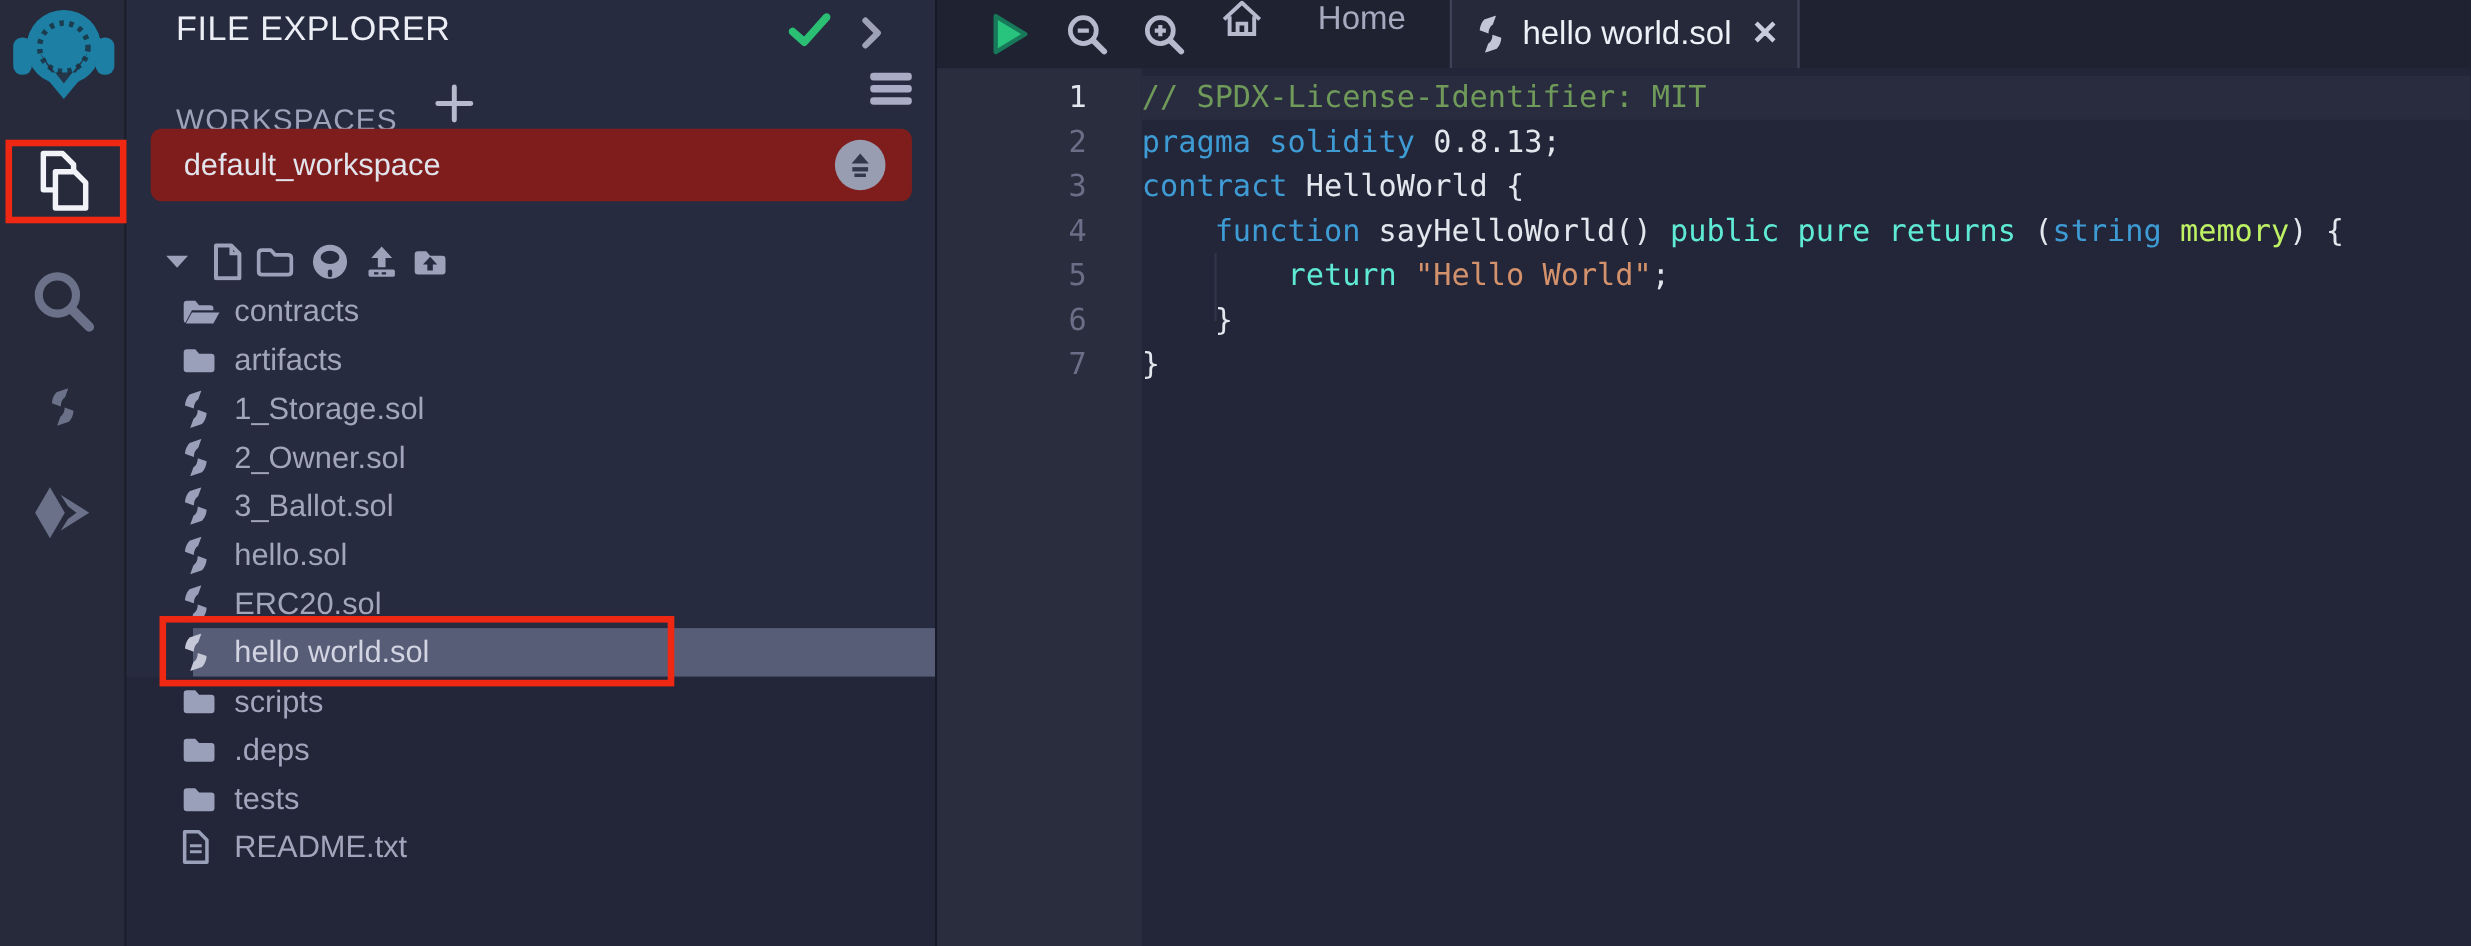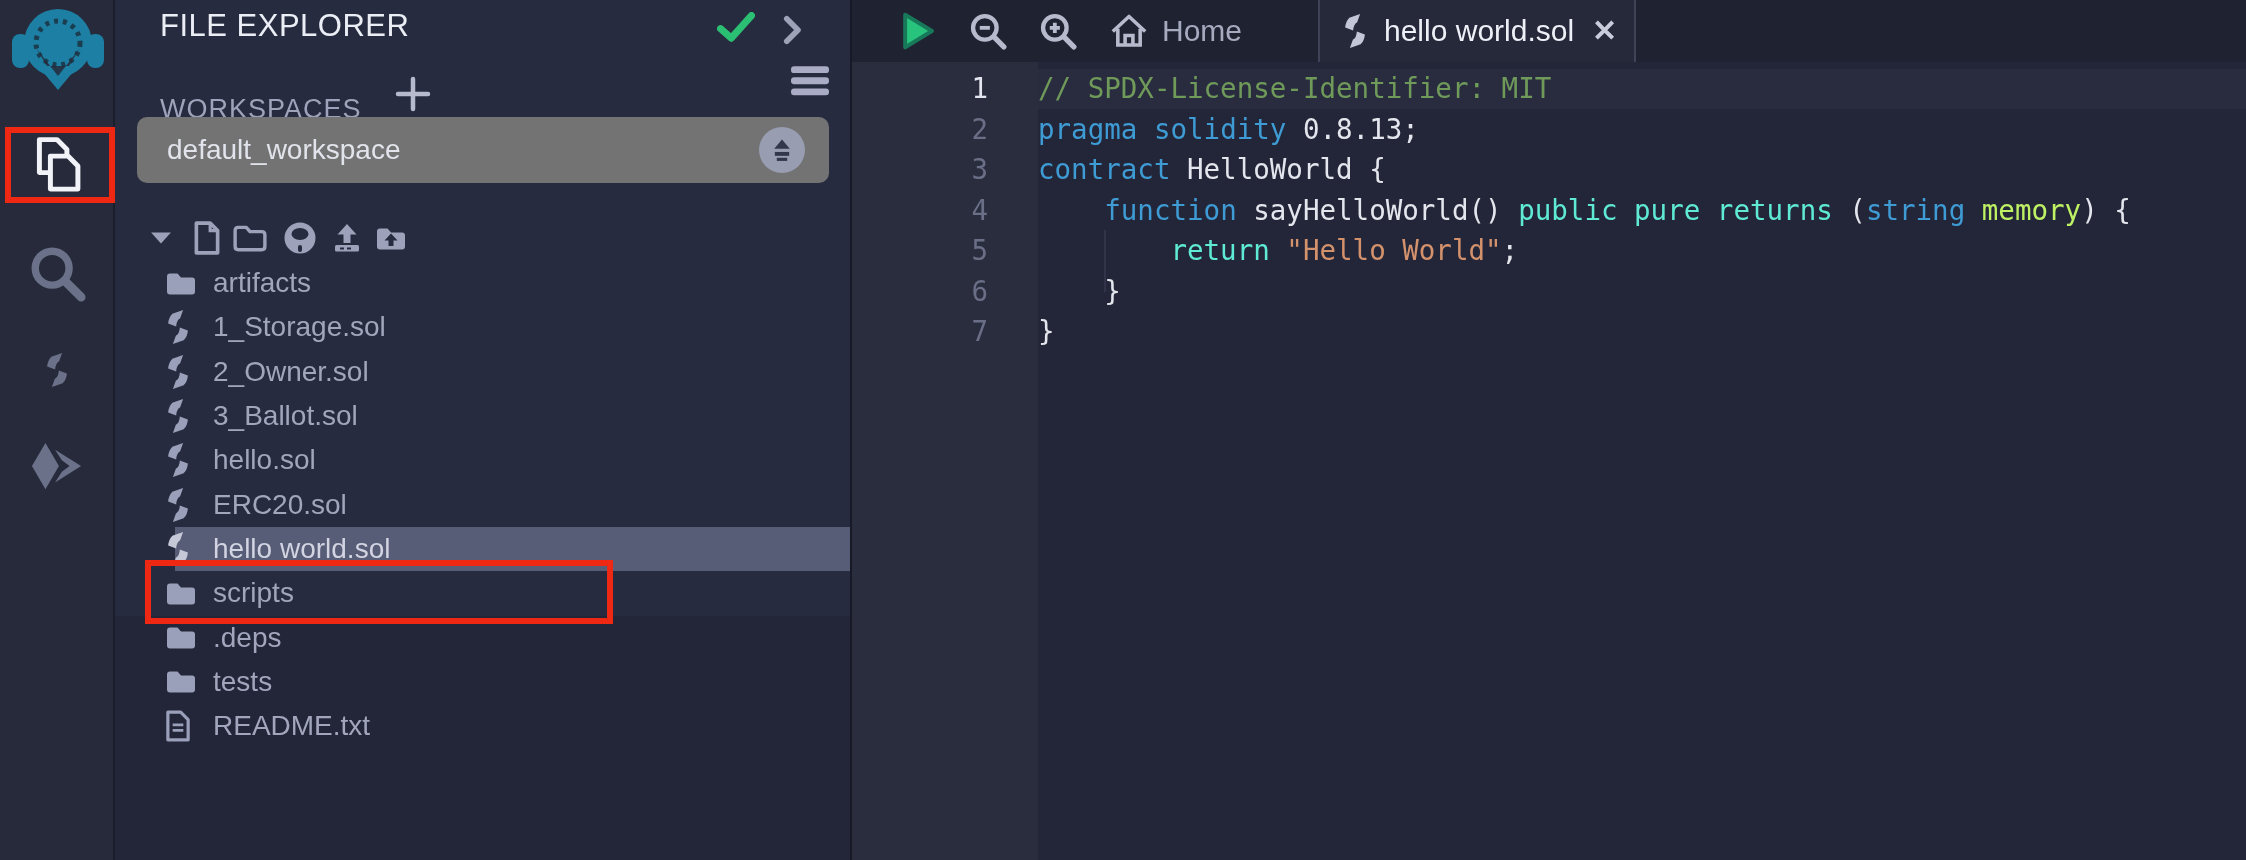--- a/index.html
+++ b/index.html
@@ -14,40 +14,40 @@
   .act-item.active{color:#f2f3f8;}
 
   
   #panel{position:absolute;left:115px;top:0;width:735px;height:616px;background:#272b3f;}
   #fe-title{position:absolute;left:45px;top:8px;font-size:31px;color:#eceef6;font-weight:500;letter-spacing:.5px;}
   #fe-check{position:absolute;left:602px;top:12px;color:#2bbf74;}
   #fe-chevron{position:absolute;left:668px;top:15px;color:#9ea2b8;}
   #ws-label{position:absolute;left:45px;top:94px;font-size:27px;color:#9ea3bb;letter-spacing:1px;}
   #ws-plus{position:absolute;left:280px;top:76px;color:#b7bacd;}
   #fe-menu{position:absolute;left:676px;top:64px;color:#a9acc4;}
-  #ws-select{position:absolute;left:22px;top:117px;width:692px;height:66px;background:#737373;border-radius:10px;}
+  #ws-select{position:absolute;left:22px;top:117px;width:692px;height:66px;background:#7f1d1d;border-radius:10px;}
   #ws-value{position:absolute;left:30px;top:0;height:66px;display:flex;align-items:center;font-size:28px;color:#e2e4ec;}
   #ws-sort{position:absolute;right:24px;top:10px;width:46px;height:46px;border-radius:50%;background:#989db1;
     display:flex;align-items:center;justify-content:center;}
   #tree-toolbar{position:absolute;left:0;top:216px;width:735px;height:44px;display:flex;align-items:center;color:#9da2ba;}
   .tb-icon{display:flex;align-items:center;justify-content:center;}
   #tree{position:absolute;left:0;top:261px;width:735px;}
   .row{height:44.3px;display:flex;align-items:center;font-size:28px;color:#a2a6bd;cursor:pointer;}
   .row .tree-icon{width:42px;display:flex;align-items:center;color:#9aa0ba;flex:0 0 42px;}
   .row .lbl{margin-left:6px;white-space:nowrap;}
   .row.ind1{padding-left:50px;}
   .row.ind2{padding-left:50px;}
   .row.selected{background:linear-gradient(to right, transparent 60px, #575c77 60px);color:#d2d4e1;}
   .row.selected .tree-icon{color:#c5c8d7;}
 
   
   #editor{position:absolute;left:850px;top:0;width:1396px;height:860px;background:#232538;border-left:2px solid #171a26;box-sizing:border-box;}
   #tabbar{position:absolute;left:0;top:0;width:100%;height:62px;background:#1f2231;}
   .ed-btn{position:absolute;top:0;height:62px;display:flex;align-items:center;justify-content:center;color:#b7bacc;}
-  #tab-home{position:absolute;left:258px;top:0;height:62px;display:flex;align-items:center;color:#a6aabf;font-size:30px;}
+  #tab-home{position:absolute;left:258px;top:0;height:62px;display:flex;color:#a6aabf;font-size:30px;gap:36px;}
   #tab-home .hicon{margin-right:14px;display:flex;color:#b7bacc;}
   #tab-active{position:absolute;left:466px;top:0;width:318px;height:62px;background:#252939;
     border-left:2px solid #3f4357;border-right:2px solid #3f4357;box-sizing:border-box;
     display:flex;align-items:center;}
   #tab-active .sicon{margin-left:22px;color:#c3c6d6;display:flex;}
   #tab-active .tlabel{margin-left:16px;font-size:30px;color:#eef0f7;white-space:nowrap;}
   #tab-active .tclose{margin-left:18px;font-size:30px;font-weight:700;color:#c9ccdb;line-height:1;}
   #codebody{position:absolute;left:0;top:62px;width:100%;height:798px;background:#232538;}
   #gutter{position:absolute;left:0;top:0;width:186px;height:798px;background:#2a2d3d;}
   #gutternums{position:absolute;left:0;top:6px;width:136px;text-align:right;
@@ -198,20 +198,29 @@
           </svg>
         </span>
         <span class="tb-icon" style="position: absolute; left: 258px; width: 36px;">
           <svg width="32" height="27" viewBox="0 0 32 26">
             <path d="M2 6 q0-3 3-3 h7.5 l3.5 4 h11 q3 0 3 3 v11 q0 3-3 3 h-22 q-3 0-3-3 z" fill="currentColor"></path>
             <path d="M16 8 l6.5 7 h-4 v5.5 h-5 v-5.5 h-4 Z" fill="#272b3f"></path>
           </svg>
         </span>
       </div>
     <div id="tree">
+        <div class="row ind1">
+          <span class="tree-icon">
+            <svg width="36" height="27" viewBox="0 0 36 26">
+              <path d="M2 6 q0-3 3-3 h7.5 l3.5 4 h10 q3 0 3 3 v1.5 h-19.5 l-6 11.5 q-1.5-.5-1.5-3 z" fill="currentColor"></path>
+              <path d="M9.5 13.5 h25 l-5.5 10 h-25 z" fill="currentColor"></path>
+            </svg>
+          </span>
+          <span class="lbl">contracts</span>
+        </div>
         <div class="row ind2">
           <span class="tree-icon">
             <svg width="32" height="27" viewBox="0 0 32 26">
               <path d="M2 6 q0-3 3-3 h7.5 l3.5 4 h11 q3 0 3 3 v11 q0 3-3 3 h-22 q-3 0-3-3 z" fill="currentColor"></path>
             </svg>
           </span>
           <span class="lbl">artifacts</span>
         </div>
         <div class="row ind2">
           <span class="tree-icon">

